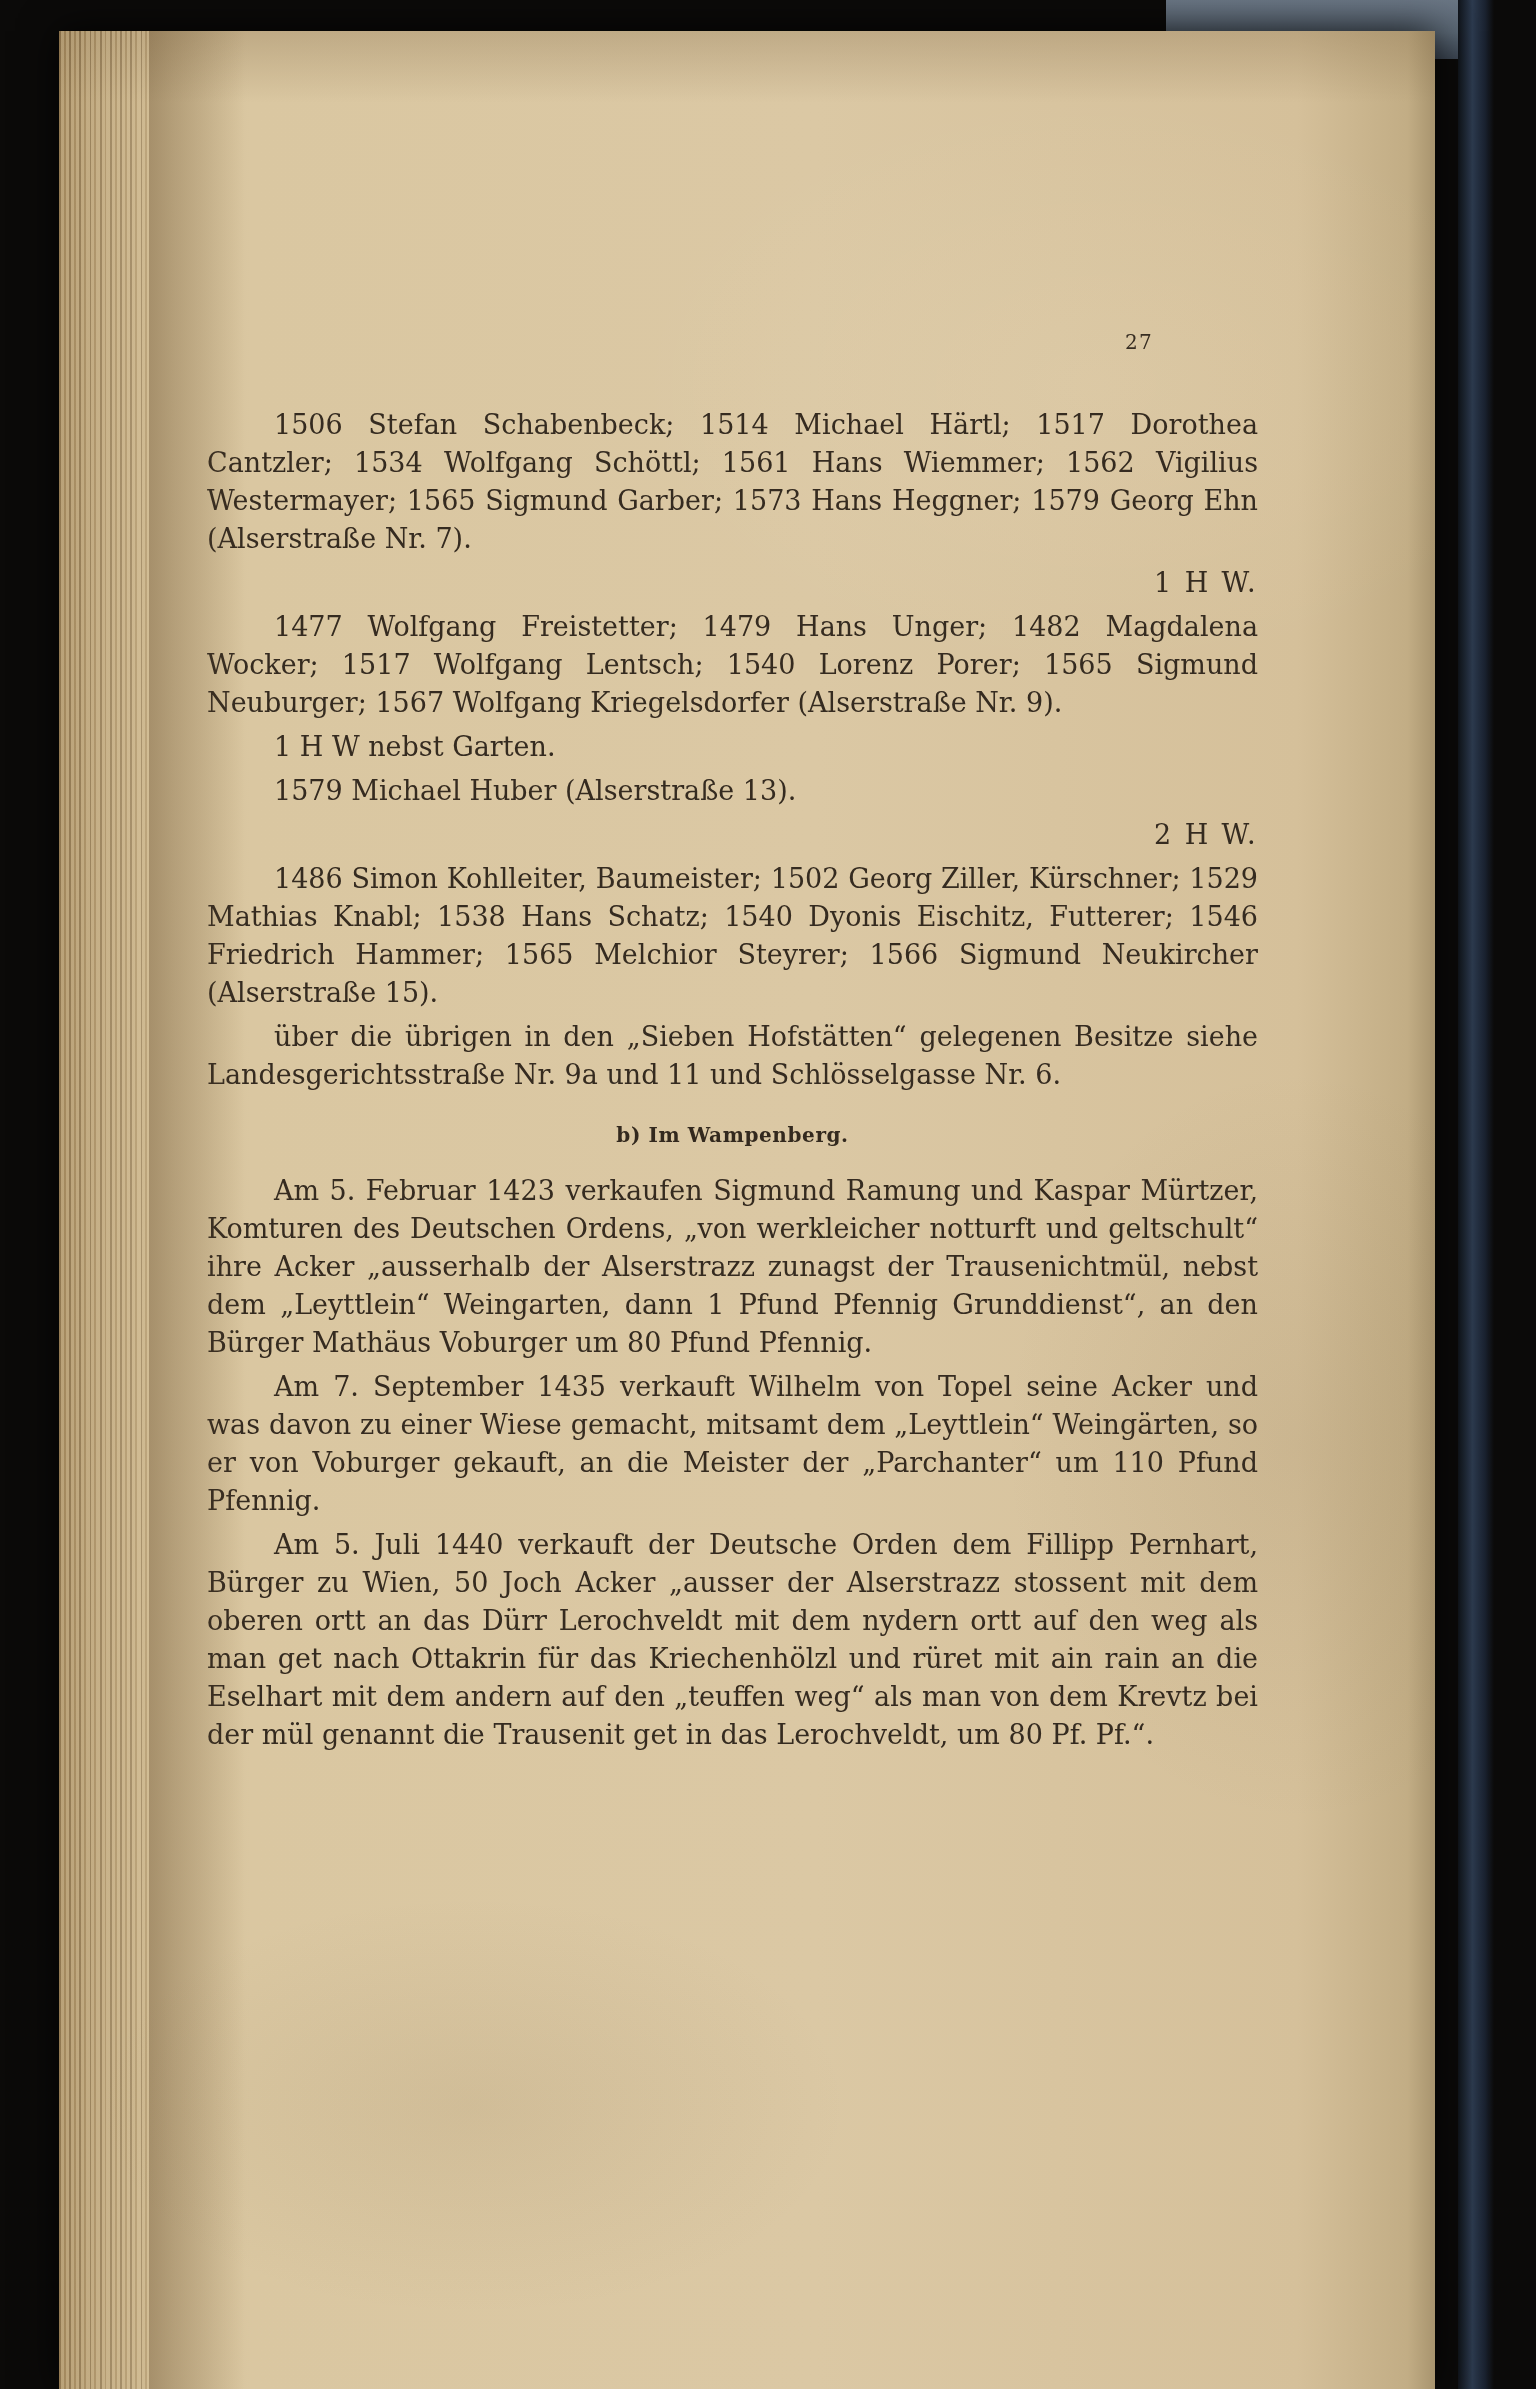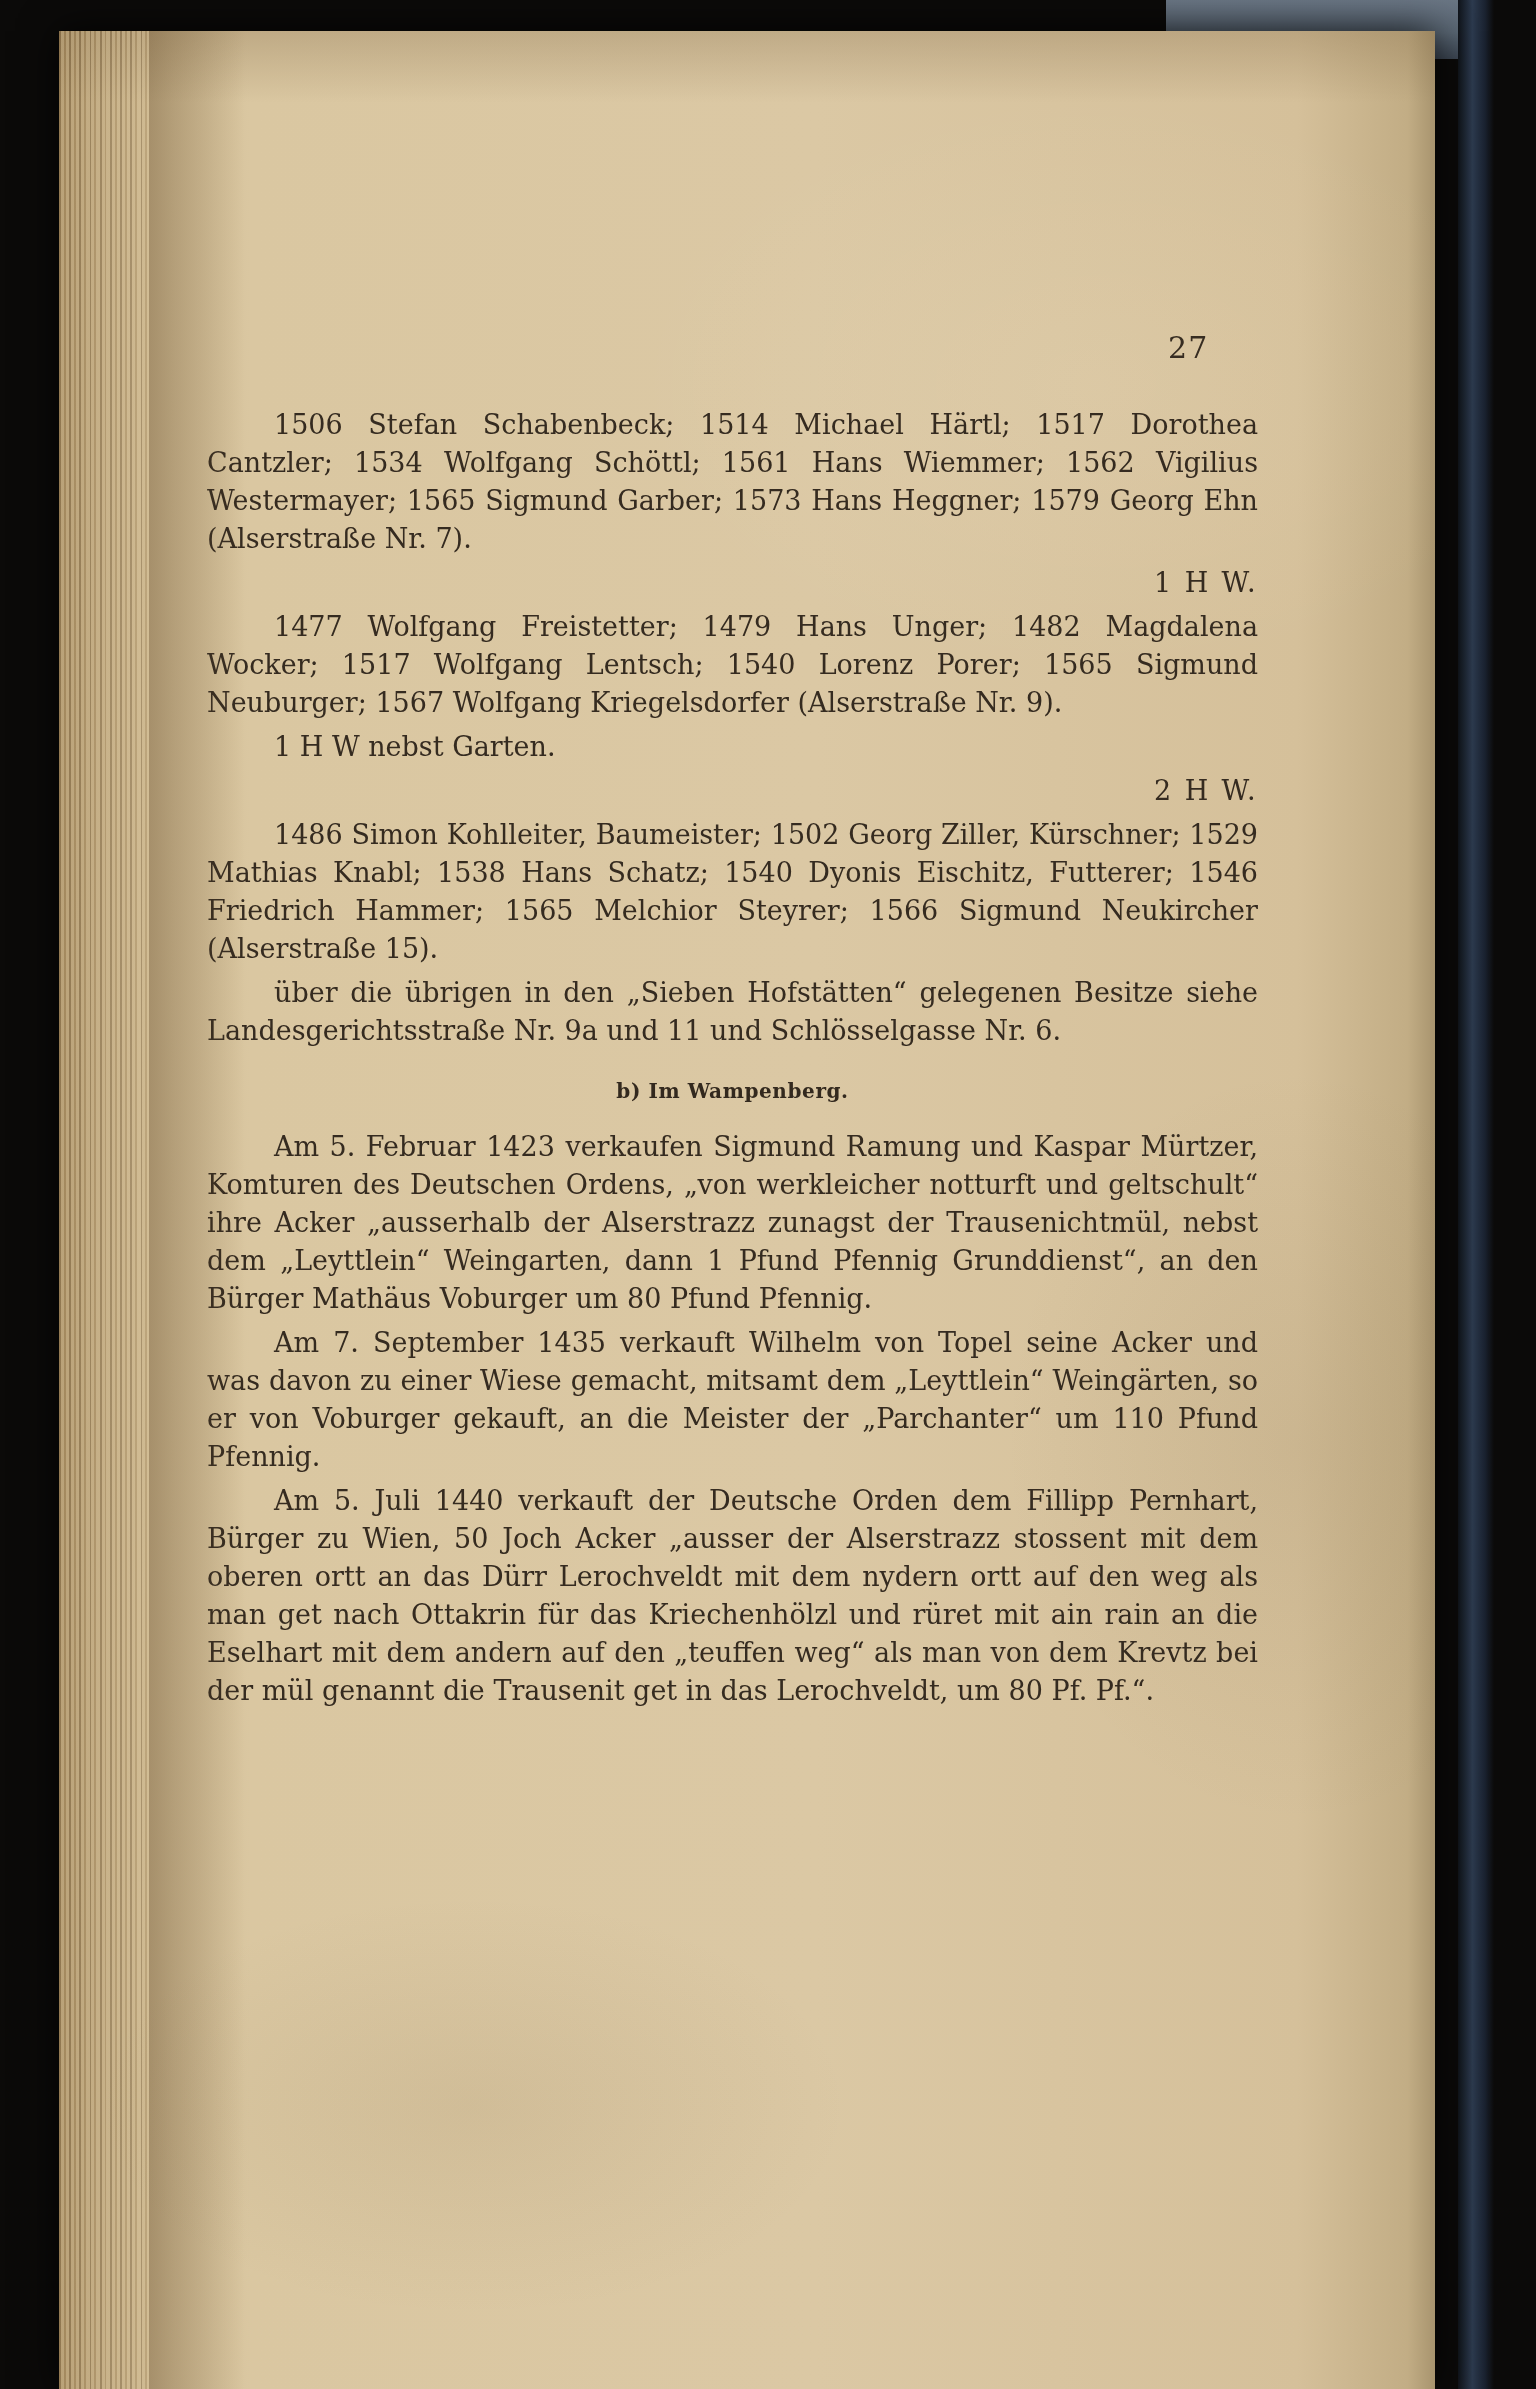--- a/index.html
+++ b/index.html
@@ -59,22 +59,22 @@
   
   .paper::after {
     content: "";
     position: absolute;
     left: 90px; top: 0; width: 96px; height: 100%;
     background: linear-gradient(90deg, rgba(95,72,44,0.35) 0, rgba(95,72,44,0) 100%);
   }
 
   .page-number {
     position: absolute;
-    left: 1109px; top: 299px;
-    font-size: 30px;
+    left: 1066px; top: 299px;
+    font-size: 20px;
     color: #372d22;
     letter-spacing: 1.2px;
   }
 
   .text-col {
     position: absolute;
     left: 148px; top: 375px;
     width: 1051px;
     color: #352b20;
     font-size: 27px;
@@ -122,20 +122,21 @@
 
   <div class="text-col">
     <p class="para">1506 Stefan Schabenbeck; 1514 Michael Härtl; 1517 Dorothea Cantzler; 1534 Wolfgang Schöttl; 1561 Hans Wiemmer; 1562 Vigilius Westermayer; 1565 Sigmund Garber; 1573 Hans Heggner; 1579 Georg Ehn (Alserstraße Nr. 7).</p>
 
     <p class="line line-spread">1 H W.</p>
 
     <p class="para">1477 Wolfgang Freistetter; 1479 Hans Unger; 1482 Magdalena Wocker; 1517 Wolfgang Lentsch; 1540 Lorenz Porer; 1565 Sigmund Neuburger; 1567 Wolfgang Kriegelsdorfer (Alserstraße Nr. 9).</p>
 
     <p class="line">1 H W nebst Garten.</p>
 
+    <p class="line">1579 Michael Huber (Alserstraße 13).</p>
 
     <p class="line line-spread">2 H W.</p>
 
     <p class="para">1486 Simon Kohlleiter, Baumeister; 1502 Georg Ziller, Kürschner; 1529 Mathias Knabl; 1538 Hans Schatz; 1540 Dyonis Eischitz, Futterer; 1546 Friedrich Hammer; 1565 Melchior Steyrer; 1566 Sigmund Neukircher (Alserstraße 15).</p>
 
     <p class="para">über die übrigen in den „Sieben Hofstätten“ gelegenen Besitze siehe Landesgerichtsstraße Nr. 9a und 11 und Schlösselgasse Nr. 6.</p>
 
     <h3 class="heading">b) Im Wampenberg.</h3>
 
     <p class="para">Am 5. Februar 1423 verkaufen Sigmund Ramung und Kaspar Mürtzer, Komturen des Deutschen Ordens, „von werkleicher notturft und geltschult“ ihre Acker „ausserhalb der Alserstrazz zunagst der Trausenichtmül, nebst dem „Leyttlein“ Weingarten, dann 1 Pfund Pfennig Grunddienst“, an den Bürger Mathäus Voburger um 80 Pfund Pfennig.</p>

